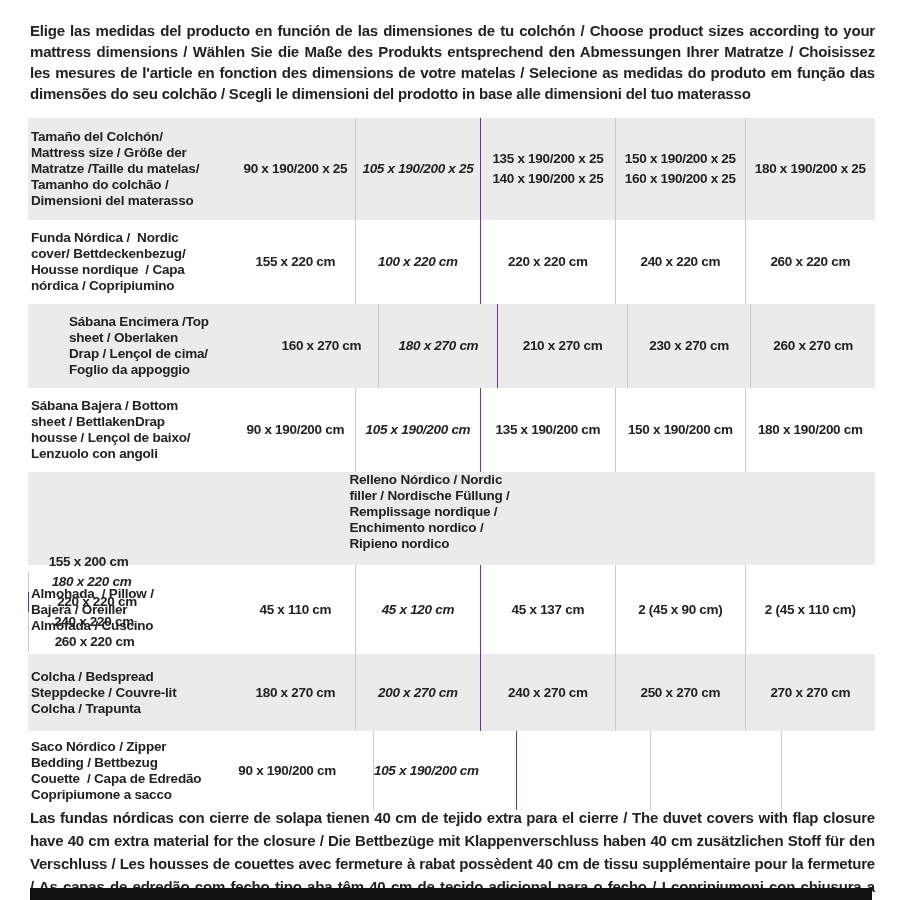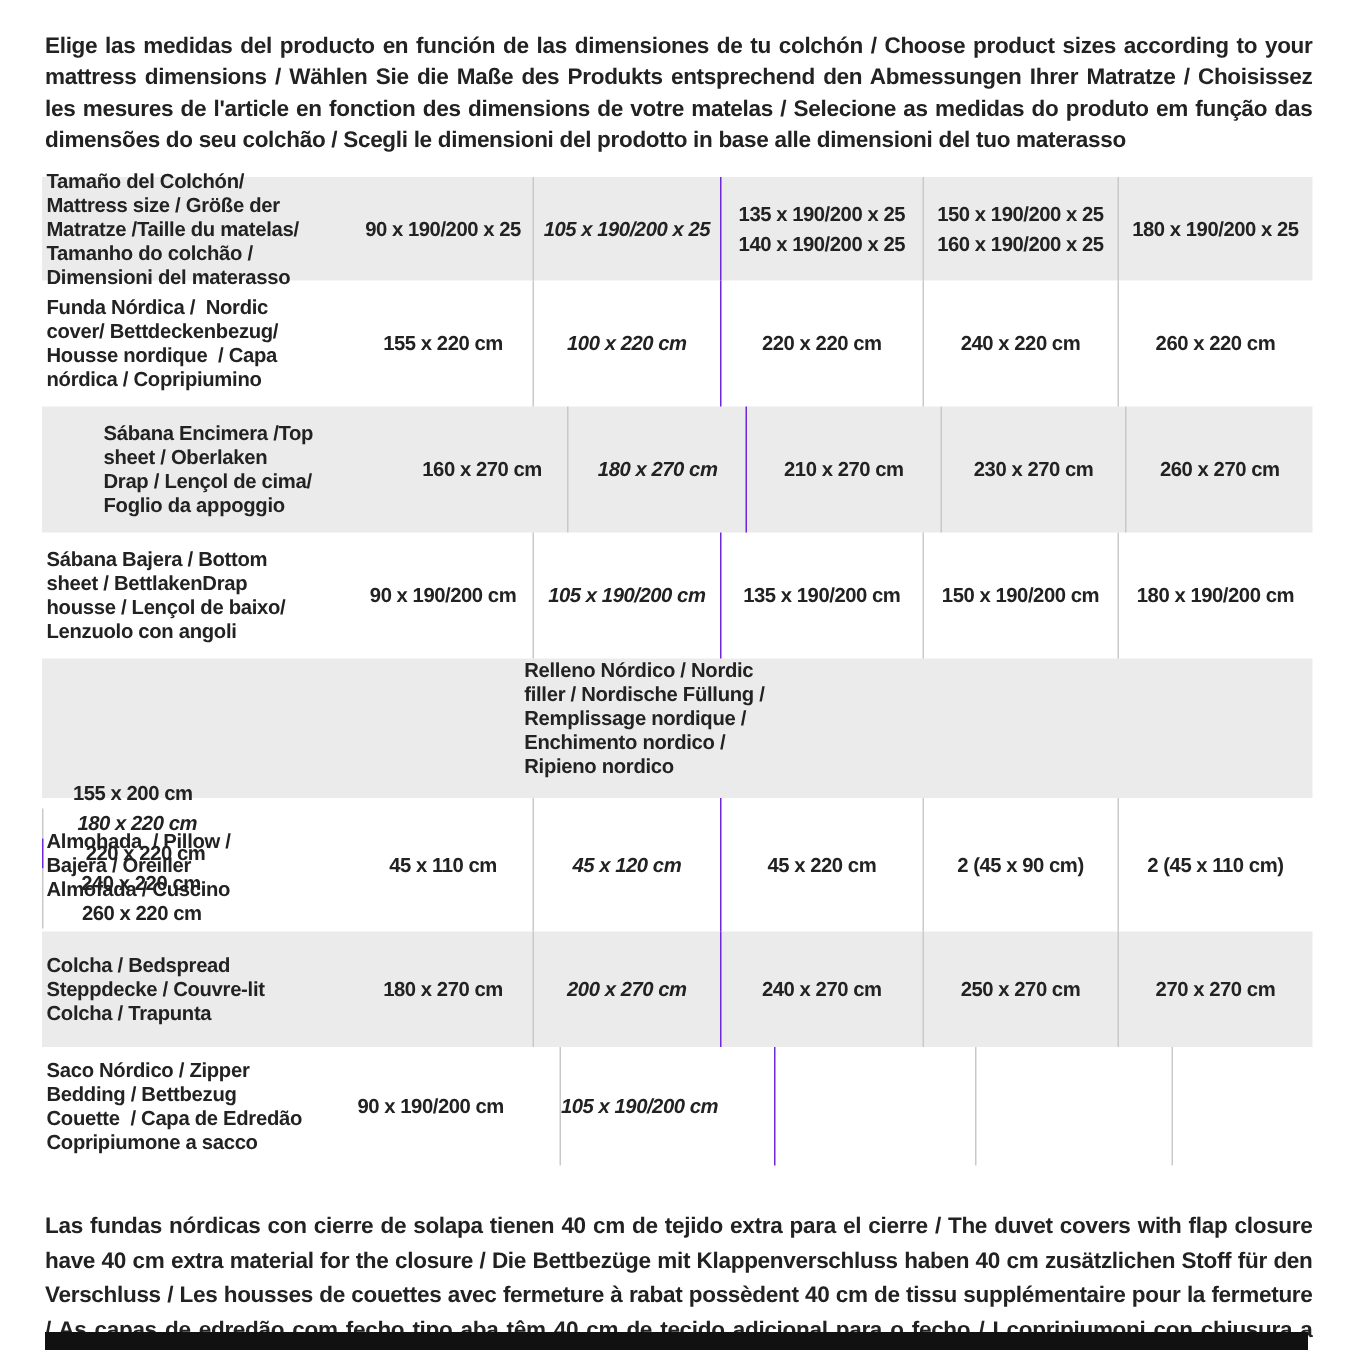--- a/index.html
+++ b/index.html
@@ -19,21 +19,21 @@
     font-size: 15px; line-height: 21px;
     letter-spacing: -0.2px;
     text-align: justify;
   }
   .size-table {
     position: absolute;
     left: 28px; top: 118px; width: 847px;
   }
   .row { display: flex; align-items: center; box-sizing: border-box; }
   .row.gray { background: #ebebeb; }
-  .r1 { height: 69px; }
+  .r1 { height: 102px; }
   .r2 { height: 84px; }
   .r3 { height: 84px; padding-left: 38px; }
   .r4 { height: 84px; }
   .r5 { height: 93px; flex-direction: column; }
   .r6 { height: 89px; }
   .r7 { height: 77px; }
   .r8 { height: 79px; gap: 37px; }
   .cell-label {
     width: 210px; box-sizing: border-box; padding-left: 3px;
     font-size: 13.5px; line-height: 16px; letter-spacing: -0.2px;
@@ -135,21 +135,21 @@
       <div class="cell-value c4">240 x 220 cm</div>
       <div class="cell-value c5">260 x 220 cm</div>
     </div>
 
     <div class="row r6">
       <div class="cell-label">Almohada  / Pillow /
 Bajera / Oreiller
 Almofada / Cuscino</div>
       <div class="cell-value c1">45 x 110 cm</div>
       <div class="cell-value c2">45 x 120 cm</div>
-      <div class="cell-value c3">45 x 220 cm</div>
+      <div class="cell-value c3">45 x 137 cm</div>
       <div class="cell-value c4">2 (45 x 90 cm)</div>
       <div class="cell-value c5">2 (45 x 110 cm)</div>
     </div>
 
     <div class="row gray r7">
       <div class="cell-label">Colcha / Bedspread
 Steppdecke / Couvre-lit
 Colcha / Trapunta</div>
       <div class="cell-value c1">180 x 270 cm</div>
       <div class="cell-value c2">200 x 270 cm</div>

